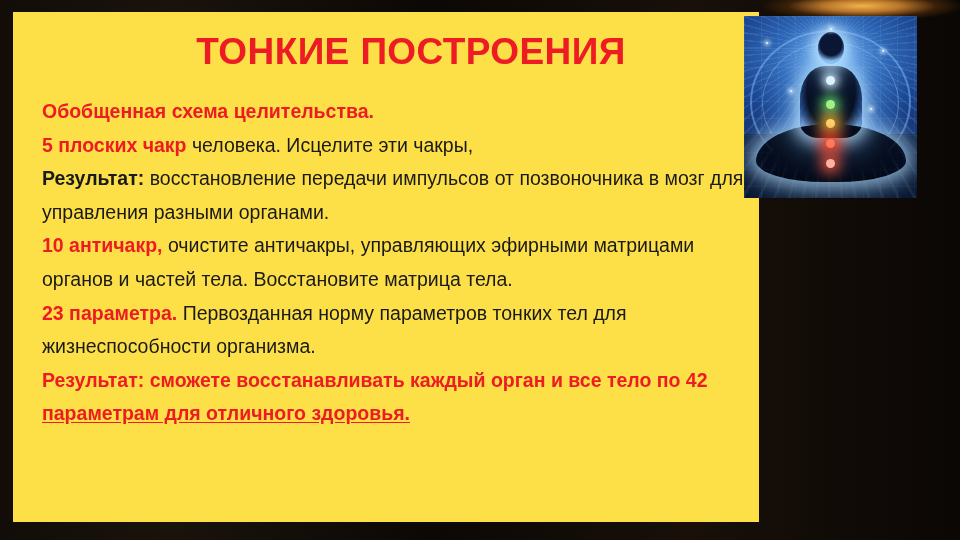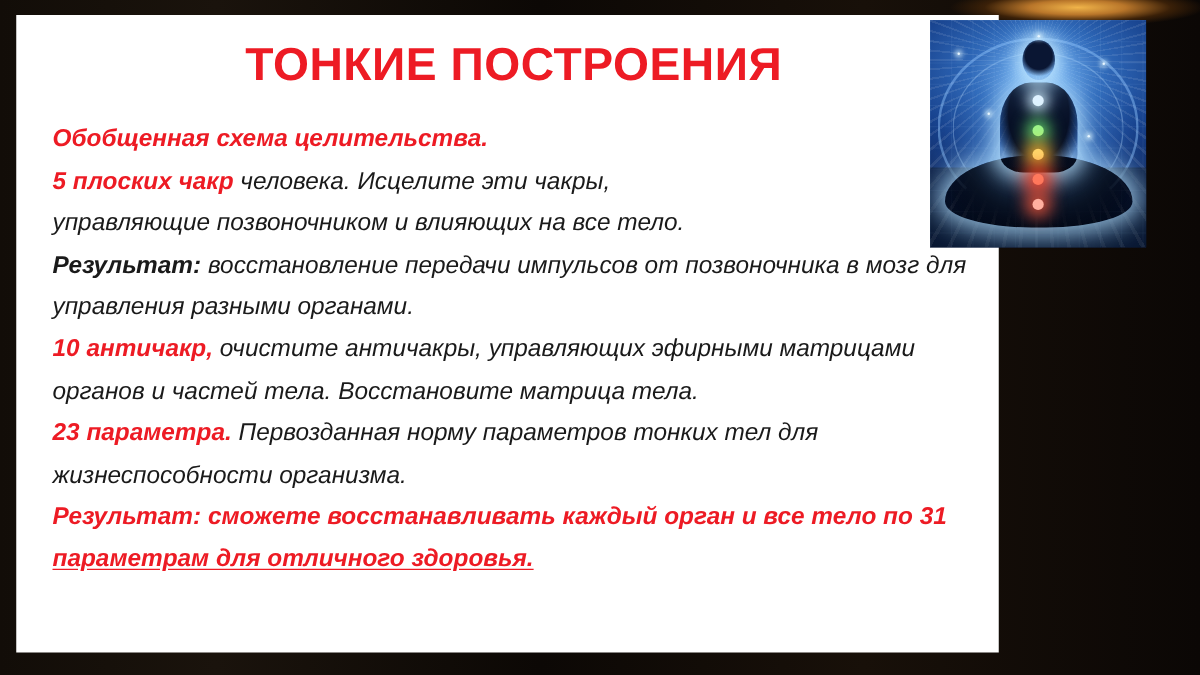--- a/index.html
+++ b/index.html
@@ -32,22 +32,21 @@
       linear-gradient(90deg, #120d08 0%, #1a130c 18%, #0c0805 45%, #181009 72%, #0b0705 100%);
   }
 
   
   #panel {
     position: absolute;
     left: 13px;
     top: 12px;
     width: 746px;
     height: 510px;
-    background: #ffffff;
-    padding-left: 40px;
+    background: #fde047;
   }
 
   
   #title {
     position: absolute;
     left: 128px;
     top: 18px;
     width: 540px;
     text-align: center;
     color: #ED1B24;
@@ -139,21 +138,21 @@
   
   #body-text {
     position: absolute;
     left: 29px;
     top: 83px;
     width: 893px;
     font-size: 19.5px;
     line-height: 33.6px;
     color: #1a1a1a;
   }
-  .line { white-space: nowrap; font-style: italic; }
+  .line { white-space: nowrap; }
   .bold  { font-weight: bold; }
   .redb  { color: #ED1B24; font-weight: bold; }
   .u     { text-decoration: underline; text-underline-offset: 2px; }
 </style>
 </head>
 <body>
 
 <div id="slide">
 
   <div id="frame-backdrop"></div>
@@ -180,25 +179,24 @@
       <span class="ck-spark" style="left:22px;  top:26px;"></span>
       <span class="ck-spark" style="left:138px; top:34px;"></span>
       <span class="ck-spark" style="left:46px;  top:74px;"></span>
       <span class="ck-spark" style="left:126px; top:92px;"></span>
       <span class="ck-spark" style="left:86px;  top:12px;"></span>
     </div>
 
     <div id="body-text">
         <div class="line"><span class="redb">Обобщенная схема целительства.</span></div>
         <div class="line"><span class="redb">5 плоских чакр</span><span> человека. Исцелите эти чакры,</span></div>
-        <div class="line"><span>управляющие позвоночником и влияющих на все тело.</span></div>
         <div class="line"><span class="bold">Результат:</span><span> восстановление передачи импульсов от позвоночника в мозг для</span></div>
         <div class="line"><span>управления разными органами.</span></div>
         <div class="line"><span class="redb">10 античакр,</span><span> очистите античакры, управляющих эфирными матрицами</span></div>
         <div class="line"><span>органов и частей тела. Восстановите матрица тела.</span></div>
         <div class="line"><span class="redb">23 параметра.</span><span> Первозданная норму параметров тонких тел для</span></div>
         <div class="line"><span>жизнеспособности организма.</span></div>
-        <div class="line"><span class="redb">Результат: сможете восстанавливать каждый орган и все тело по 31</span></div>
+        <div class="line"><span class="redb">Результат: сможете восстанавливать каждый орган и все тело по 42</span></div>
         <div class="line"><span class="redb u">параметрам для отличного здоровья.</span></div>
       </div>
 
   </div>
 </div>
 
 </body></html>

